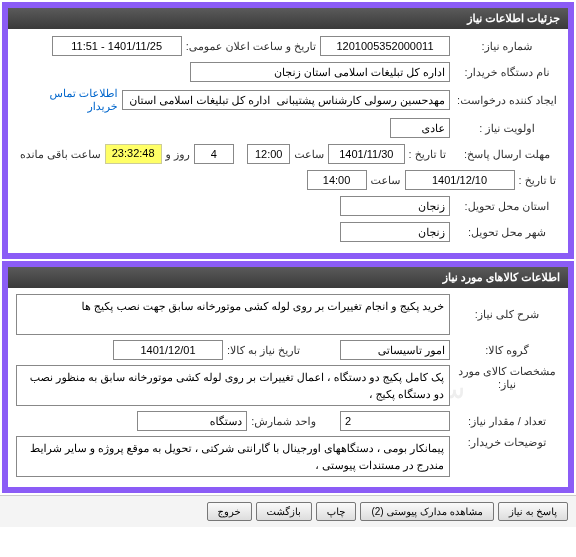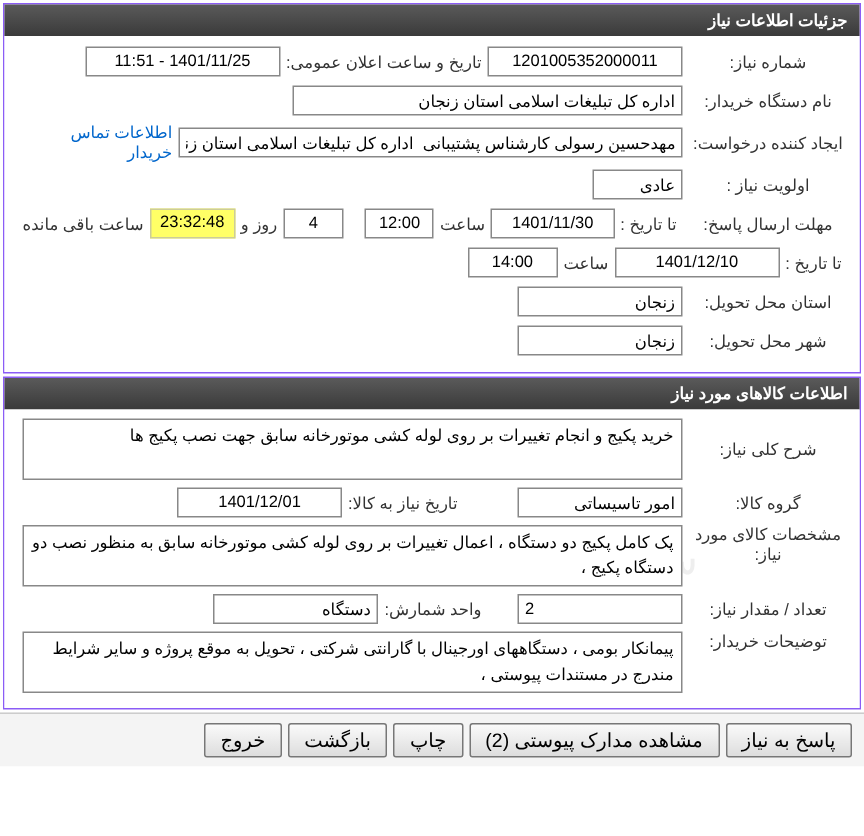--- a/index.html
+++ b/index.html
@@ -4,21 +4,21 @@
 <style>
 * { box-sizing: border-box; margin: 0; padding: 0; }
 body {
   font-family: Tahoma, Arial, sans-serif;
   font-size: 11px;
   background: #fff;
   direction: rtl;
   width: 576px;
 }
 .panel {
-  border: 1px solid #8b5cf6;
+  border: 6px solid #8b5cf6;
   margin: 2px;
   background: #fff;
 }
 .panel-header {
   background: linear-gradient(#5a5a5a, #3a3a3a);
   color: #fff;
   padding: 4px 8px;
   font-size: 11px;
   font-weight: bold;
 }
@@ -98,21 +98,21 @@
   gap: 4px;
   padding: 6px 8px;
   border-top: 1px solid #ccc;
   background: #f4f4f4;
 }
 .btn {
   border: 1px solid #777;
   background: linear-gradient(#fafafa, #ddd);
   padding: 3px 10px;
   font-family: inherit;
-  font-size: 13px;
+  font-size: 10px;
   cursor: pointer;
   border-radius: 2px;
 }
 </style>
 </head>
 <body>
 
 <div class="panel">
   <div class="panel-header">جزئیات اطلاعات نیاز</div>
   <div class="panel-body">

